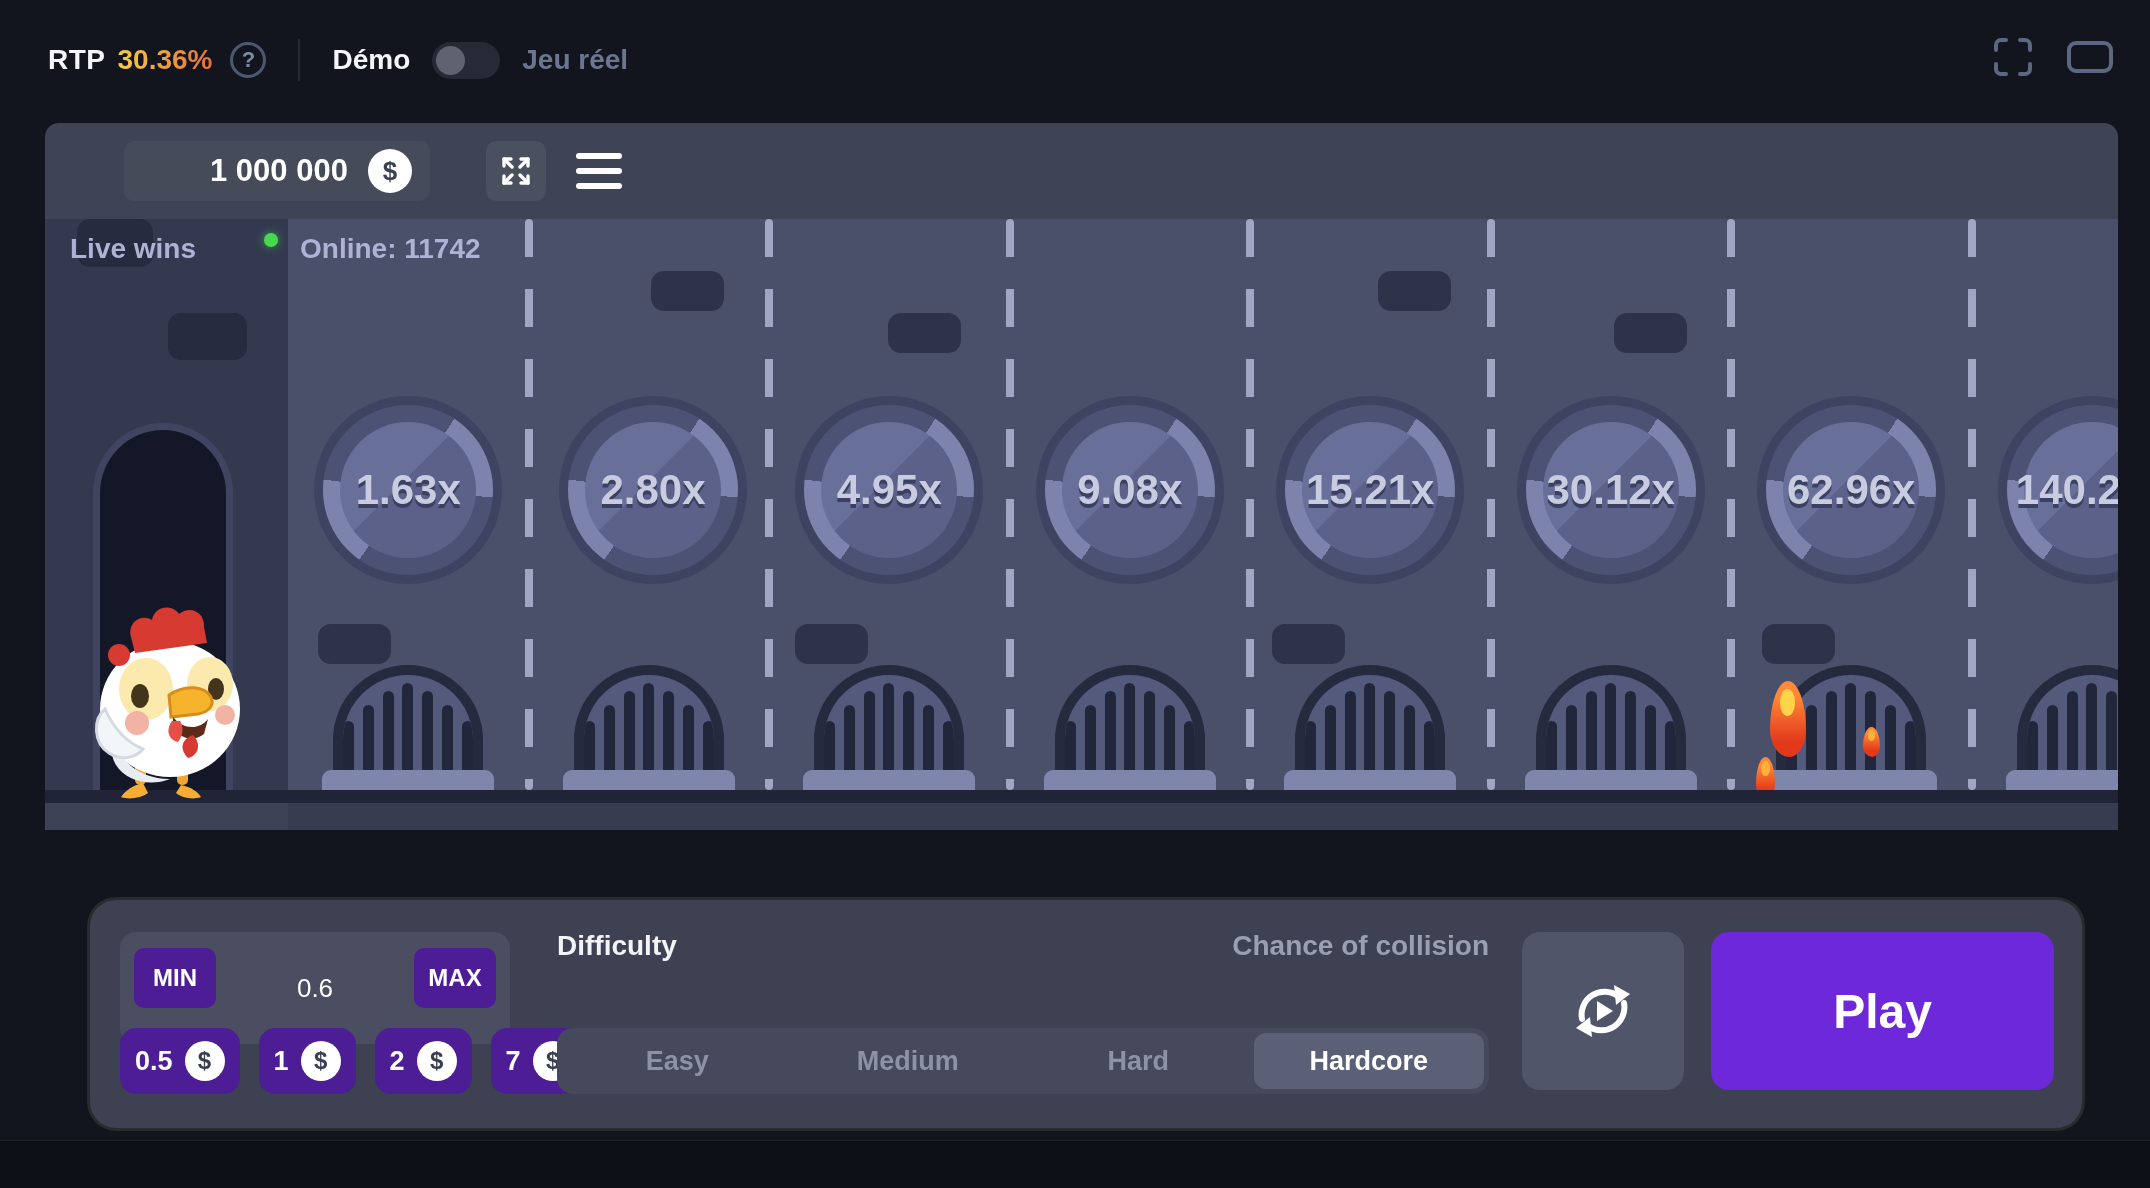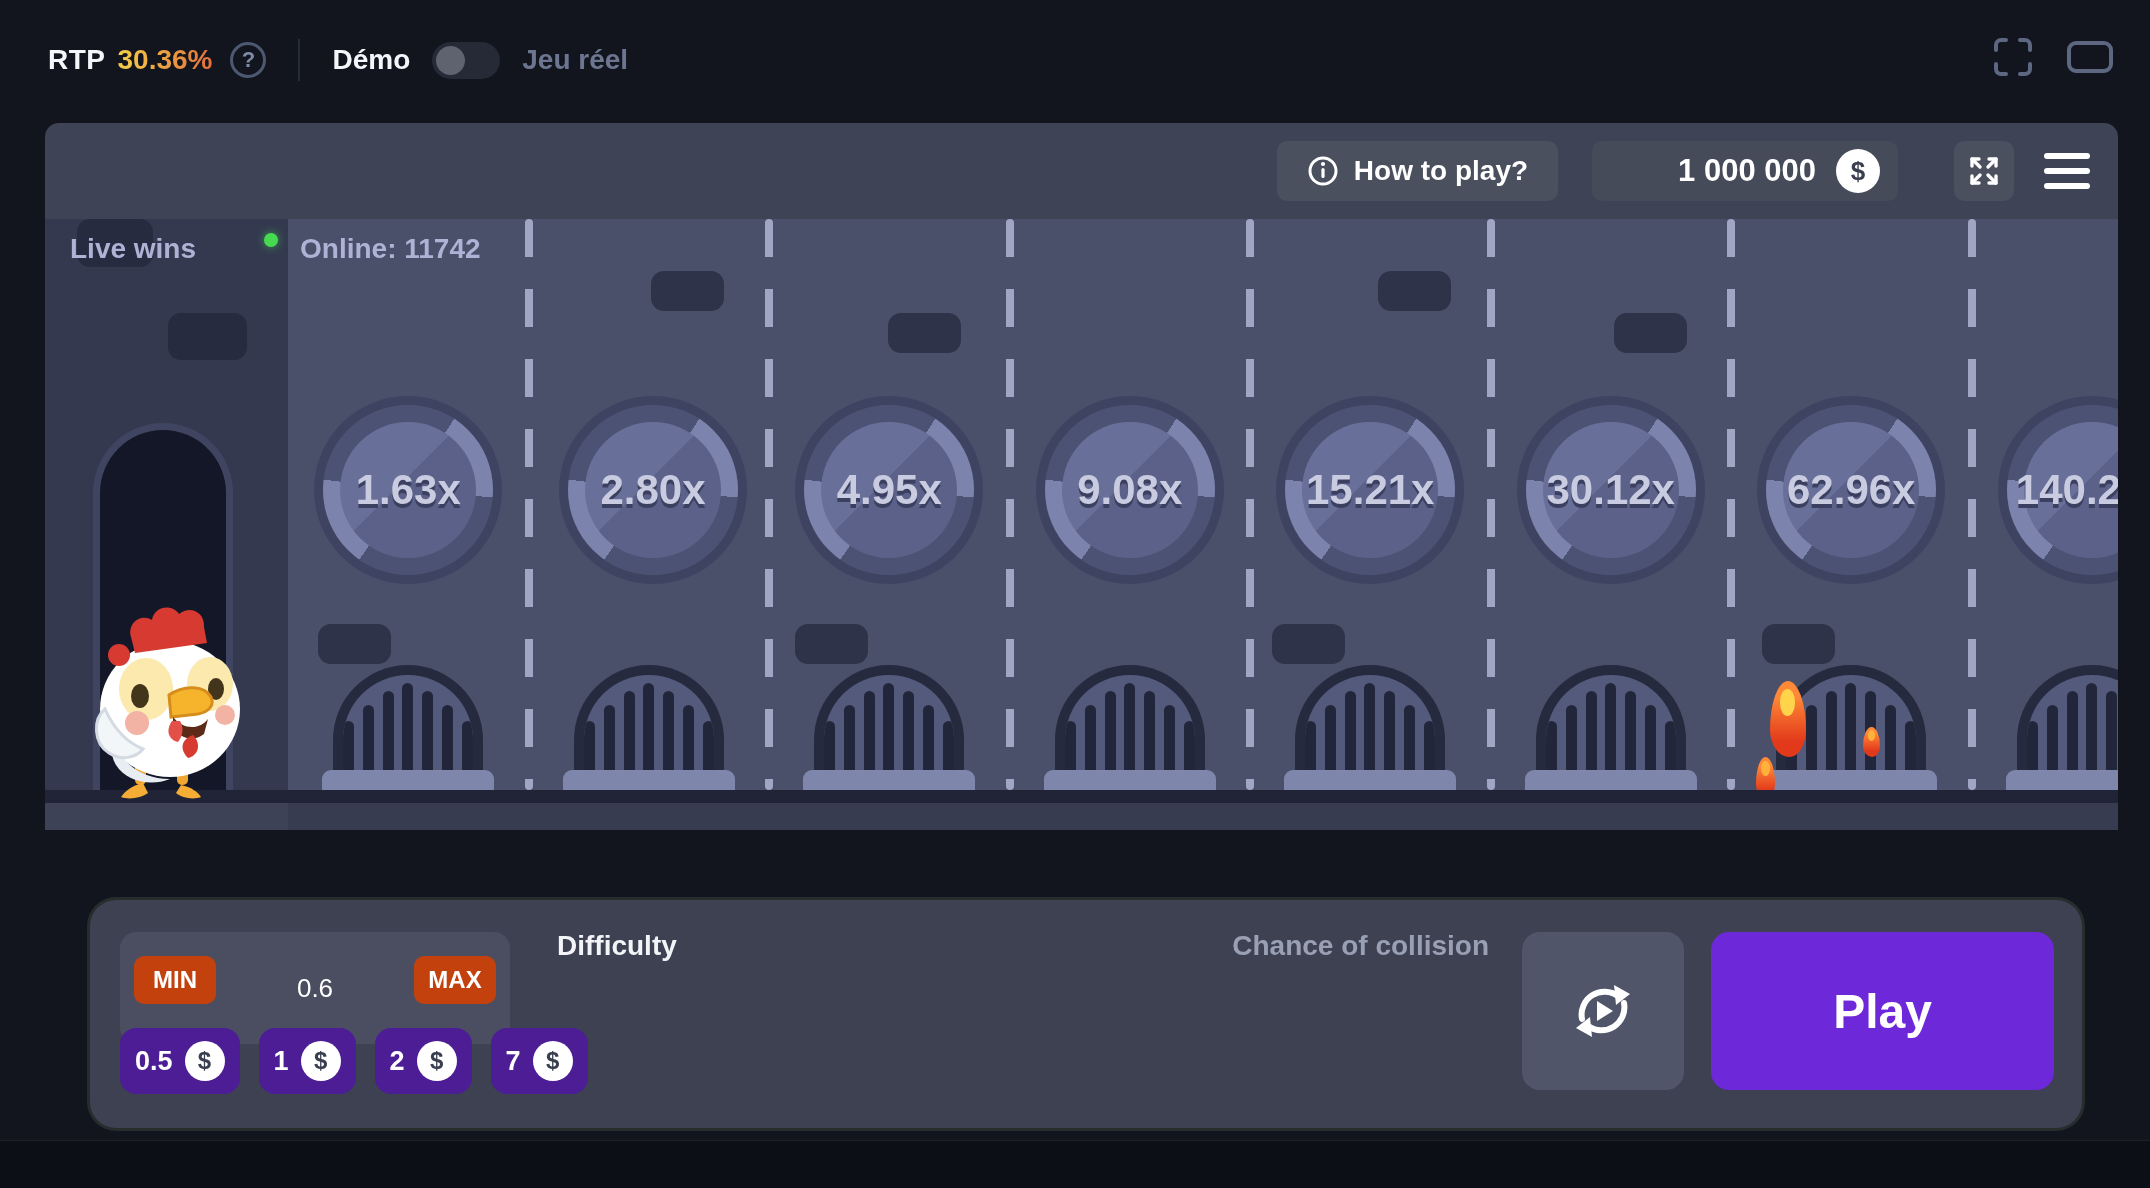--- a/index.html
+++ b/index.html
@@ -78,21 +78,21 @@
 
   .lwins{position:absolute;left:25px;top:14px;display:flex;align-items:flex-start;z-index:5}
   .lwins .lw{font-size:28px;font-weight:800;color:#aeb3d6}
   .lwins .dot{width:14px;height:14px;border-radius:50%;background:#46da51;margin:0 22px 0 68px;box-shadow:0 0 8px rgba(70,218,81,.6)}
   .lwins .ol{font-size:28px;font-weight:800;color:#aeb3d6}
 
   
   .panel{position:absolute;left:90px;top:900px;width:1992px;height:228px;background:#3d4152;border-radius:26px;
     box-shadow:0 0 0 3px rgba(116,126,98,.22)}
   .betbox{position:absolute;left:30px;top:32px;width:390px;height:112px;background:#4a4e60;border-radius:16px}
-  .mm-btn{position:absolute;top:24px;width:82px;height:48px;background:#c2410c;border-radius:10px;border:none;
+  .mm-btn{position:absolute;top:16px;width:82px;height:60px;background:#4c1d95;border-radius:10px;border:none;
     color:#fff;font-weight:800;font-size:24px}
   .mm-btn.min{left:14px}.mm-btn.max{right:14px}
   .betval{position:absolute;inset:0;display:flex;align-items:center;justify-content:center;
     color:#fff;font-size:26px;font-weight:400}
   .chips{position:absolute;left:30px;top:128px;display:flex;gap:19px}
   .chip{height:66px;border:none;background:#4c1d95;border-radius:16px;display:flex;align-items:center;gap:12px;
     padding:0 15px;color:#fff;font-weight:800;font-size:27px}
   .dlabel{position:absolute;left:467px;top:30px;font-size:28px;font-weight:700;color:#f2f4f8}
   .clabel{position:absolute;left:1399px;top:30px;width:0;white-space:nowrap;direction:rtl;
     font-size:28px;font-weight:700;color:#9aa0b4}
@@ -136,28 +136,20 @@
     <svg width="48" height="34" viewBox="0 0 48 34" fill="none" stroke="#5d6782" stroke-width="4">
       <rect x="3" y="3" width="42" height="28" rx="7"></rect>
     </svg>
   </button>
 </div>
 
 <div class="game">
 
   <div class="gheader">
 
-    <button class="htp-btn">
-      <svg width="32" height="32" viewBox="0 0 32 32">
-        <circle cx="16" cy="16" r="13" fill="none" stroke="#fff" stroke-width="3"></circle>
-        <rect x="14.4" y="13" width="3.2" height="10" rx="1.6" fill="#fff"></rect>
-        <circle cx="16" cy="9" r="2.1" fill="#fff"></circle>
-      </svg>
-      <span>How to play?</span>
-    </button>
 
     <div class="balance">
       <span>1 000 000</span>
       <span class="coin">$</span>
     </div>
 
     <button class="iconbtn">
       <svg width="36" height="36" viewBox="0 0 36 36" fill="none" stroke="#fff" stroke-width="3.4" stroke-linecap="round" stroke-linejoin="round">
         <path d="M14 14 6 6"></path>
           <path d="M6 13V6h7"></path>
@@ -372,20 +364,26 @@
       <span>7</span>
       <span class="coin small">$</span>
     </button>
   </div>
 
   <div class="dlabel">Difficulty</div>
   <div class="clabel">
       <em>Chance of collision</em>
     </div>
 
+  <div class="seg" id="seg">
+    <button>Easy</button>
+    <button>Medium</button>
+    <button>Hard</button>
+    <button class="on">Hardcore</button>
+  </div>
 
   <button class="autobtn">
     <svg width="74" height="68" viewBox="0 0 74 68" fill="none">
       <path d="M16 42a23 23 0 0 1 36-23" stroke="#fff" stroke-width="6" stroke-linecap="round"></path>
       <polygon points="48,8 64,17 50,28" fill="#fff"></polygon>
       <path d="M58 26a23 23 0 0 1-36 23" stroke="#fff" stroke-width="6" stroke-linecap="round"></path>
       <polygon points="26,60 10,51 24,40" fill="#fff"></polygon>
       <path d="M31 24l16 10-16 10z" fill="#fff"></path>
     </svg>
   </button>

